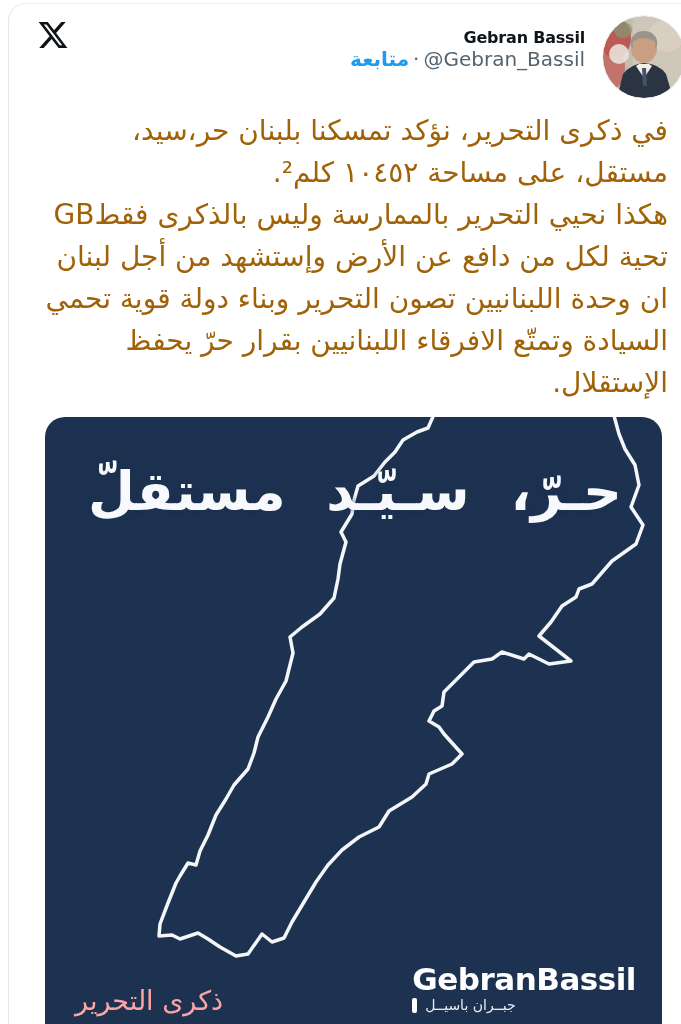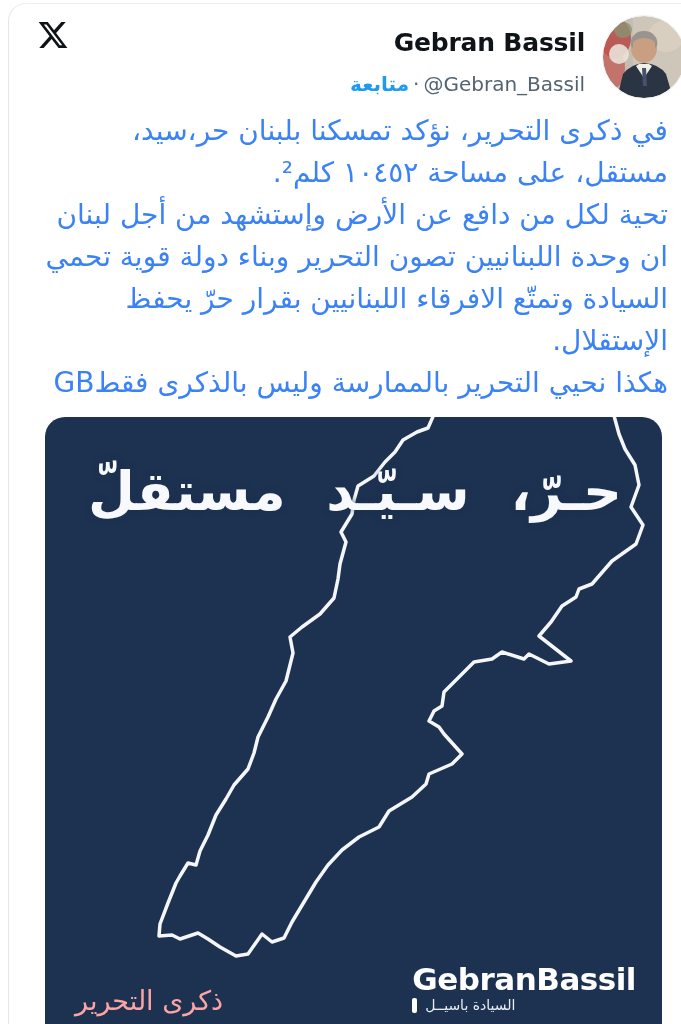--- a/index.html
+++ b/index.html
@@ -23,34 +23,34 @@
   .x-logo svg{width:100%;height:100%;display:block;}
   .avatar{
     position:absolute;left:594px;top:12px;width:82px;height:82px;border-radius:50%;
     overflow:hidden;cursor:pointer;box-shadow:0 0 0 1px rgba(0,0,0,.06);
   }
   .avatar svg{width:100%;height:100%;display:block;}
   .id-block{
     position:absolute;right:96px;top:24px;text-align:right;white-space:nowrap;
   }
   .display-name{
-    font-size:25px;font-weight:bold;color:#0f1419;line-height:1.2;
+    font-size:16px;font-weight:bold;color:#0f1419;line-height:1.2;
     letter-spacing:-0.2px;
   }
   .handle-row{
-    margin-top:14px;font-size:20px;color:#536471;line-height:1.2;direction:rtl;
+    font-size:20px;color:#536471;line-height:1.2;direction:rtl;
   }
   .handle-row .handle{direction:ltr;unicode-bidi:isolate;cursor:pointer;}
   .handle-row .dot{padding:0 4px;}
   .follow-link{color:#1d9bf0;font-weight:bold;cursor:pointer;}
   
   .tweet-text{
     position:absolute;top:106px;right:13px;left:28px;
     direction:rtl;text-align:right;
-    font-size:28px;line-height:42px;color:#3b82f6;
+    font-size:28px;line-height:42px;color:#a16207;
   }
   .tweet-text p{margin:0;}
   
   .media-card{
     position:absolute;left:36px;top:413px;width:617px;height:611px;
     background:#1d3150;border-radius:20px 20px 0 0;overflow:hidden;cursor:pointer;
   }
   .media-card svg.map{position:absolute;left:0;top:0;width:617px;height:611px;}
   .media-headline{
     position:absolute;top:34px;left:3px;right:0;text-align:center;
@@ -117,22 +117,22 @@
     </svg>
   </div>
 
   <div class="id-block">
     <div class="display-name">Gebran Bassil</div>
     <div class="handle-row"><span class="handle">@Gebran_Bassil</span><span class="dot">·</span><span class="follow-link">متابعة</span></div>
   </div>
 
   <div class="tweet-text">
     <p>في ذكرى التحرير، نؤكد تمسكنا بلبنان حر،سيد، مستقل، على مساحة ١٠٤٥٢ كلم².</p>
+    <p>هكذا نحيي التحرير بالممارسة وليس بالذكرى فقطGB</p>
     <p>تحية لكل من دافع عن الأرض وإستشهد من أجل لبنان ان وحدة اللبنانيين تصون التحرير وبناء دولة قوية تحمي السيادة وتمتّع الافرقاء اللبنانيين بقرار حرّ يحفظ الإستقلال.</p>
-    <p>هكذا نحيي التحرير بالممارسة وليس بالذكرى فقطGB</p>
   </div>
 
   <div class="media-card">
     <svg class="map" viewBox="0 0 617 611" aria-hidden="true">
       <g transform="translate(2,7)" fill="none" stroke="#f4f6f9" stroke-width="3.5" stroke-linejoin="round" stroke-linecap="round">
         <path d="M388,-12
           L381,4 370,8 356,16 348,28 338,38 327,52 311,62 307,76 305,90 294,108 299,118
           293,140 291,155 287,174 273,190 255,203 243,213 246,229 239,257 229,275 221,293
           211,313 207,329 201,345 187,361 179,375 169,391 161,411 153,427 149,441 141,439
           133,452 129,459 121,479 113,500 112,512
@@ -143,18 +143,18 @@
           529,173 532,165 545,160 565,137 589,120 596,101 584,83 592,61 588,41 578,25
           572,10 566,-12"></path>
       </g>
     </svg>
     <div class="media-headline">حـرّ، سـيّـد مستقلّ</div>
     <div class="media-caption">ذكرى التحرير</div>
     <div class="brand-block">
       <div class="brand-latin">GebranBassil</div>
       <div class="brand-sub">
         <span class="brand-bar"></span>
-        <span class="brand-arabic">السيادة باسيــل</span>
+        <span class="brand-arabic">جبــران باسيــل</span>
       </div>
     </div>
   </div>
 
 </div>
 
 </body></html>

